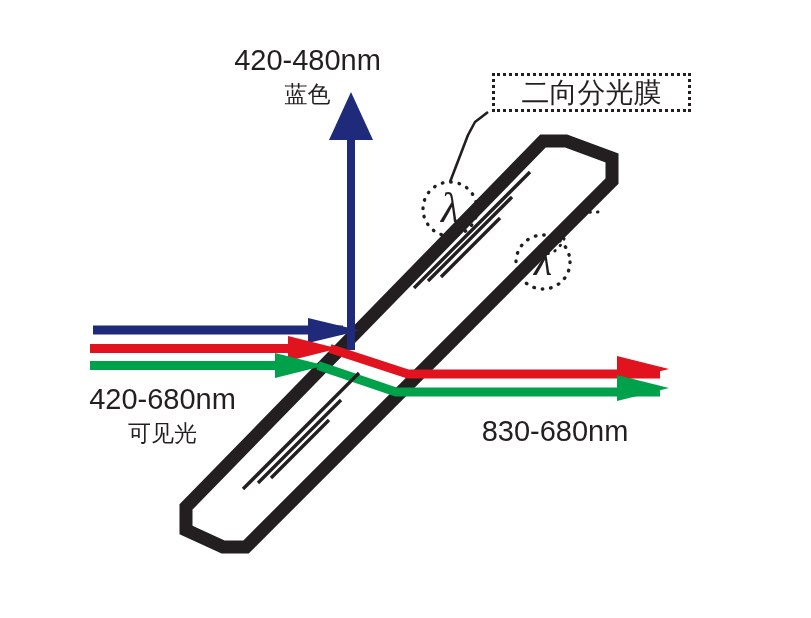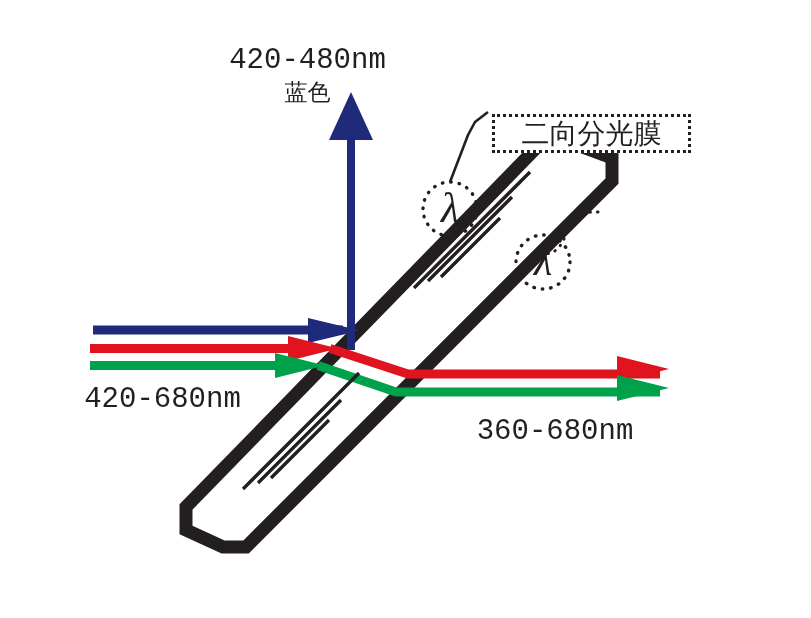--- a/index.html
+++ b/index.html
@@ -28,36 +28,34 @@
     position: absolute;
     color: #231f20;
     font-family: "Liberation Sans", "DejaVu Sans", sans-serif;
     white-space: nowrap;
     line-height: 1.30;
     text-align: center;
   }
   .lbl-beam {
     font-size: 29px;
     letter-spacing: 0px;
-    font-family: Liberation Mono, monospace;
   }
   .lbl-line2 {
     font-size: 23px;
   }
   .callout {
     position: absolute;
     border: 3px dotted #231f20;
     background: #ffffff;
     color: #231f20;
     font-size: 28px;
     display: flex;
     align-items: center;
     justify-content: center;
     box-sizing: border-box;
-    margin-top: 41px;
   }
   #label-blue-out {
     left: 205px;
     top: 42px;
     width: 205px;
   }
   #label-visible-in {
     left: 60px;
     top: 381px;
     width: 205px;
@@ -168,24 +166,25 @@
     </g>
   </svg>
 
   <div class="lbl lbl-beam" id="label-blue-out">
     <div>420-480nm</div>
     <div class="lbl-line2">蓝色</div>
   </div>
 
   <div class="lbl lbl-beam" id="label-visible-in">
     <div>420-680nm</div>
+    <div class="lbl-line2">可见光</div>
   </div>
 
   <div class="lbl lbl-beam" id="label-gr-out">
-    <div>360-680nm</div>
+    <div>830-680nm</div>
   </div>
 
   <div class="callout" id="callout-dichroic">
     <span>二向分光膜</span>
   </div>
 
 
 </div>
 
 </body></html>

